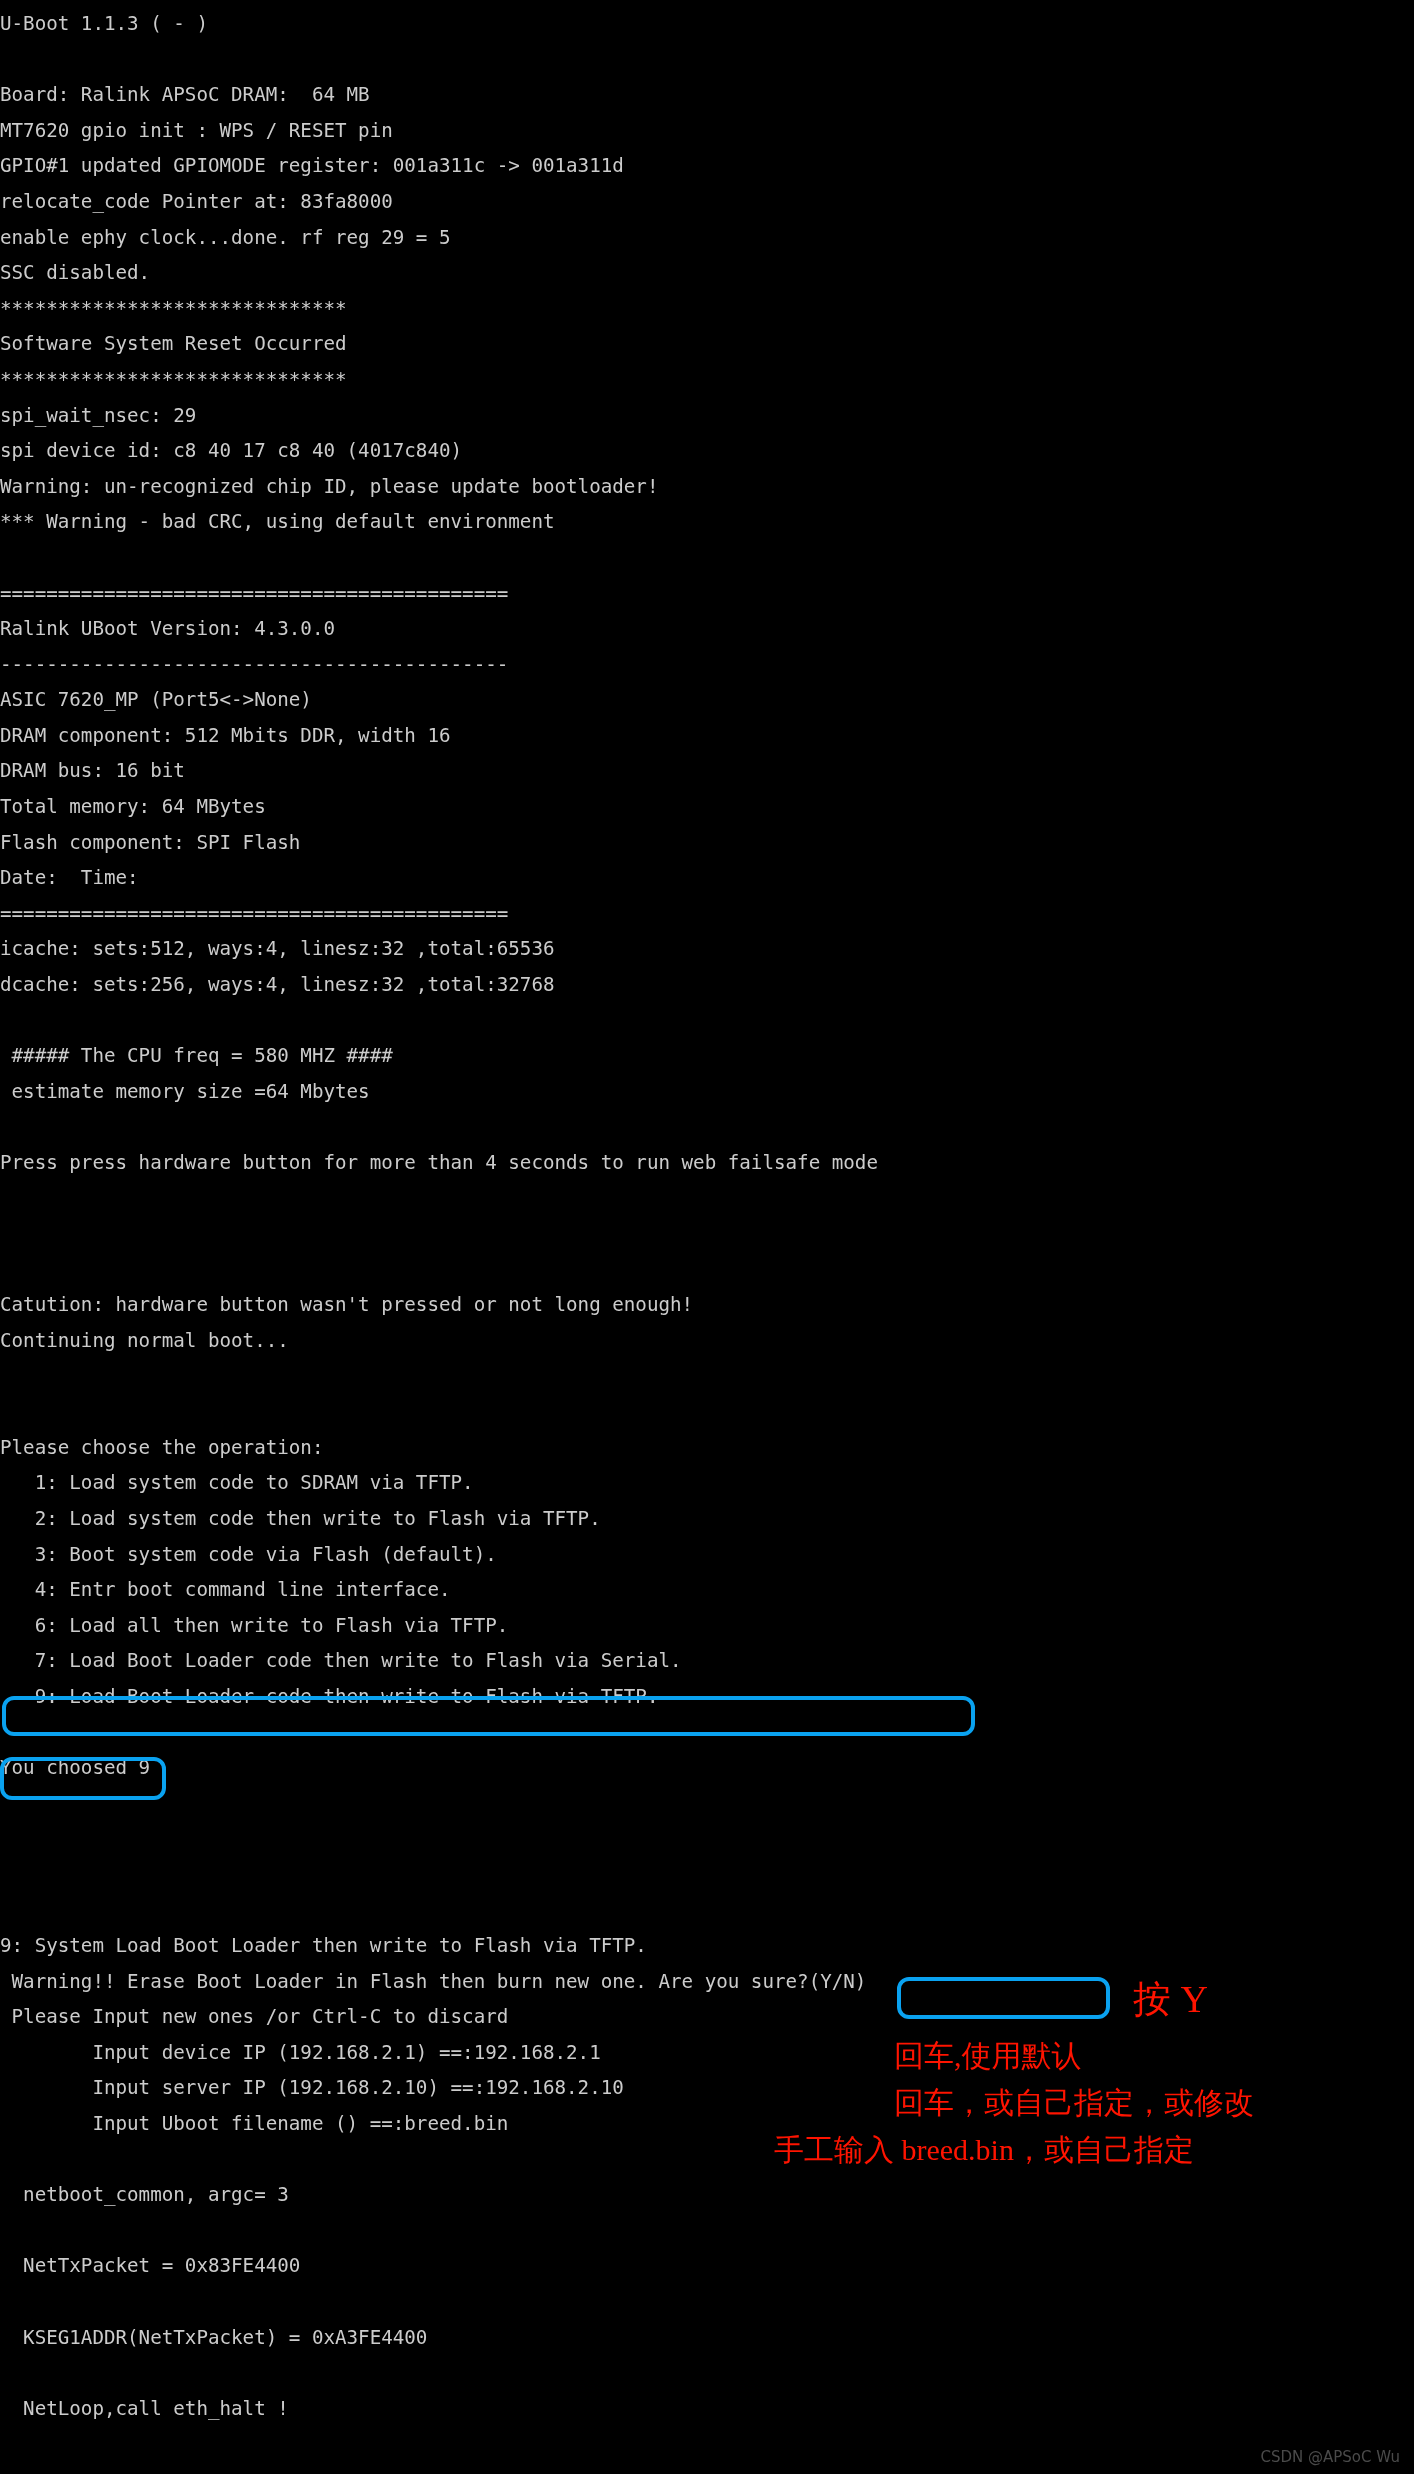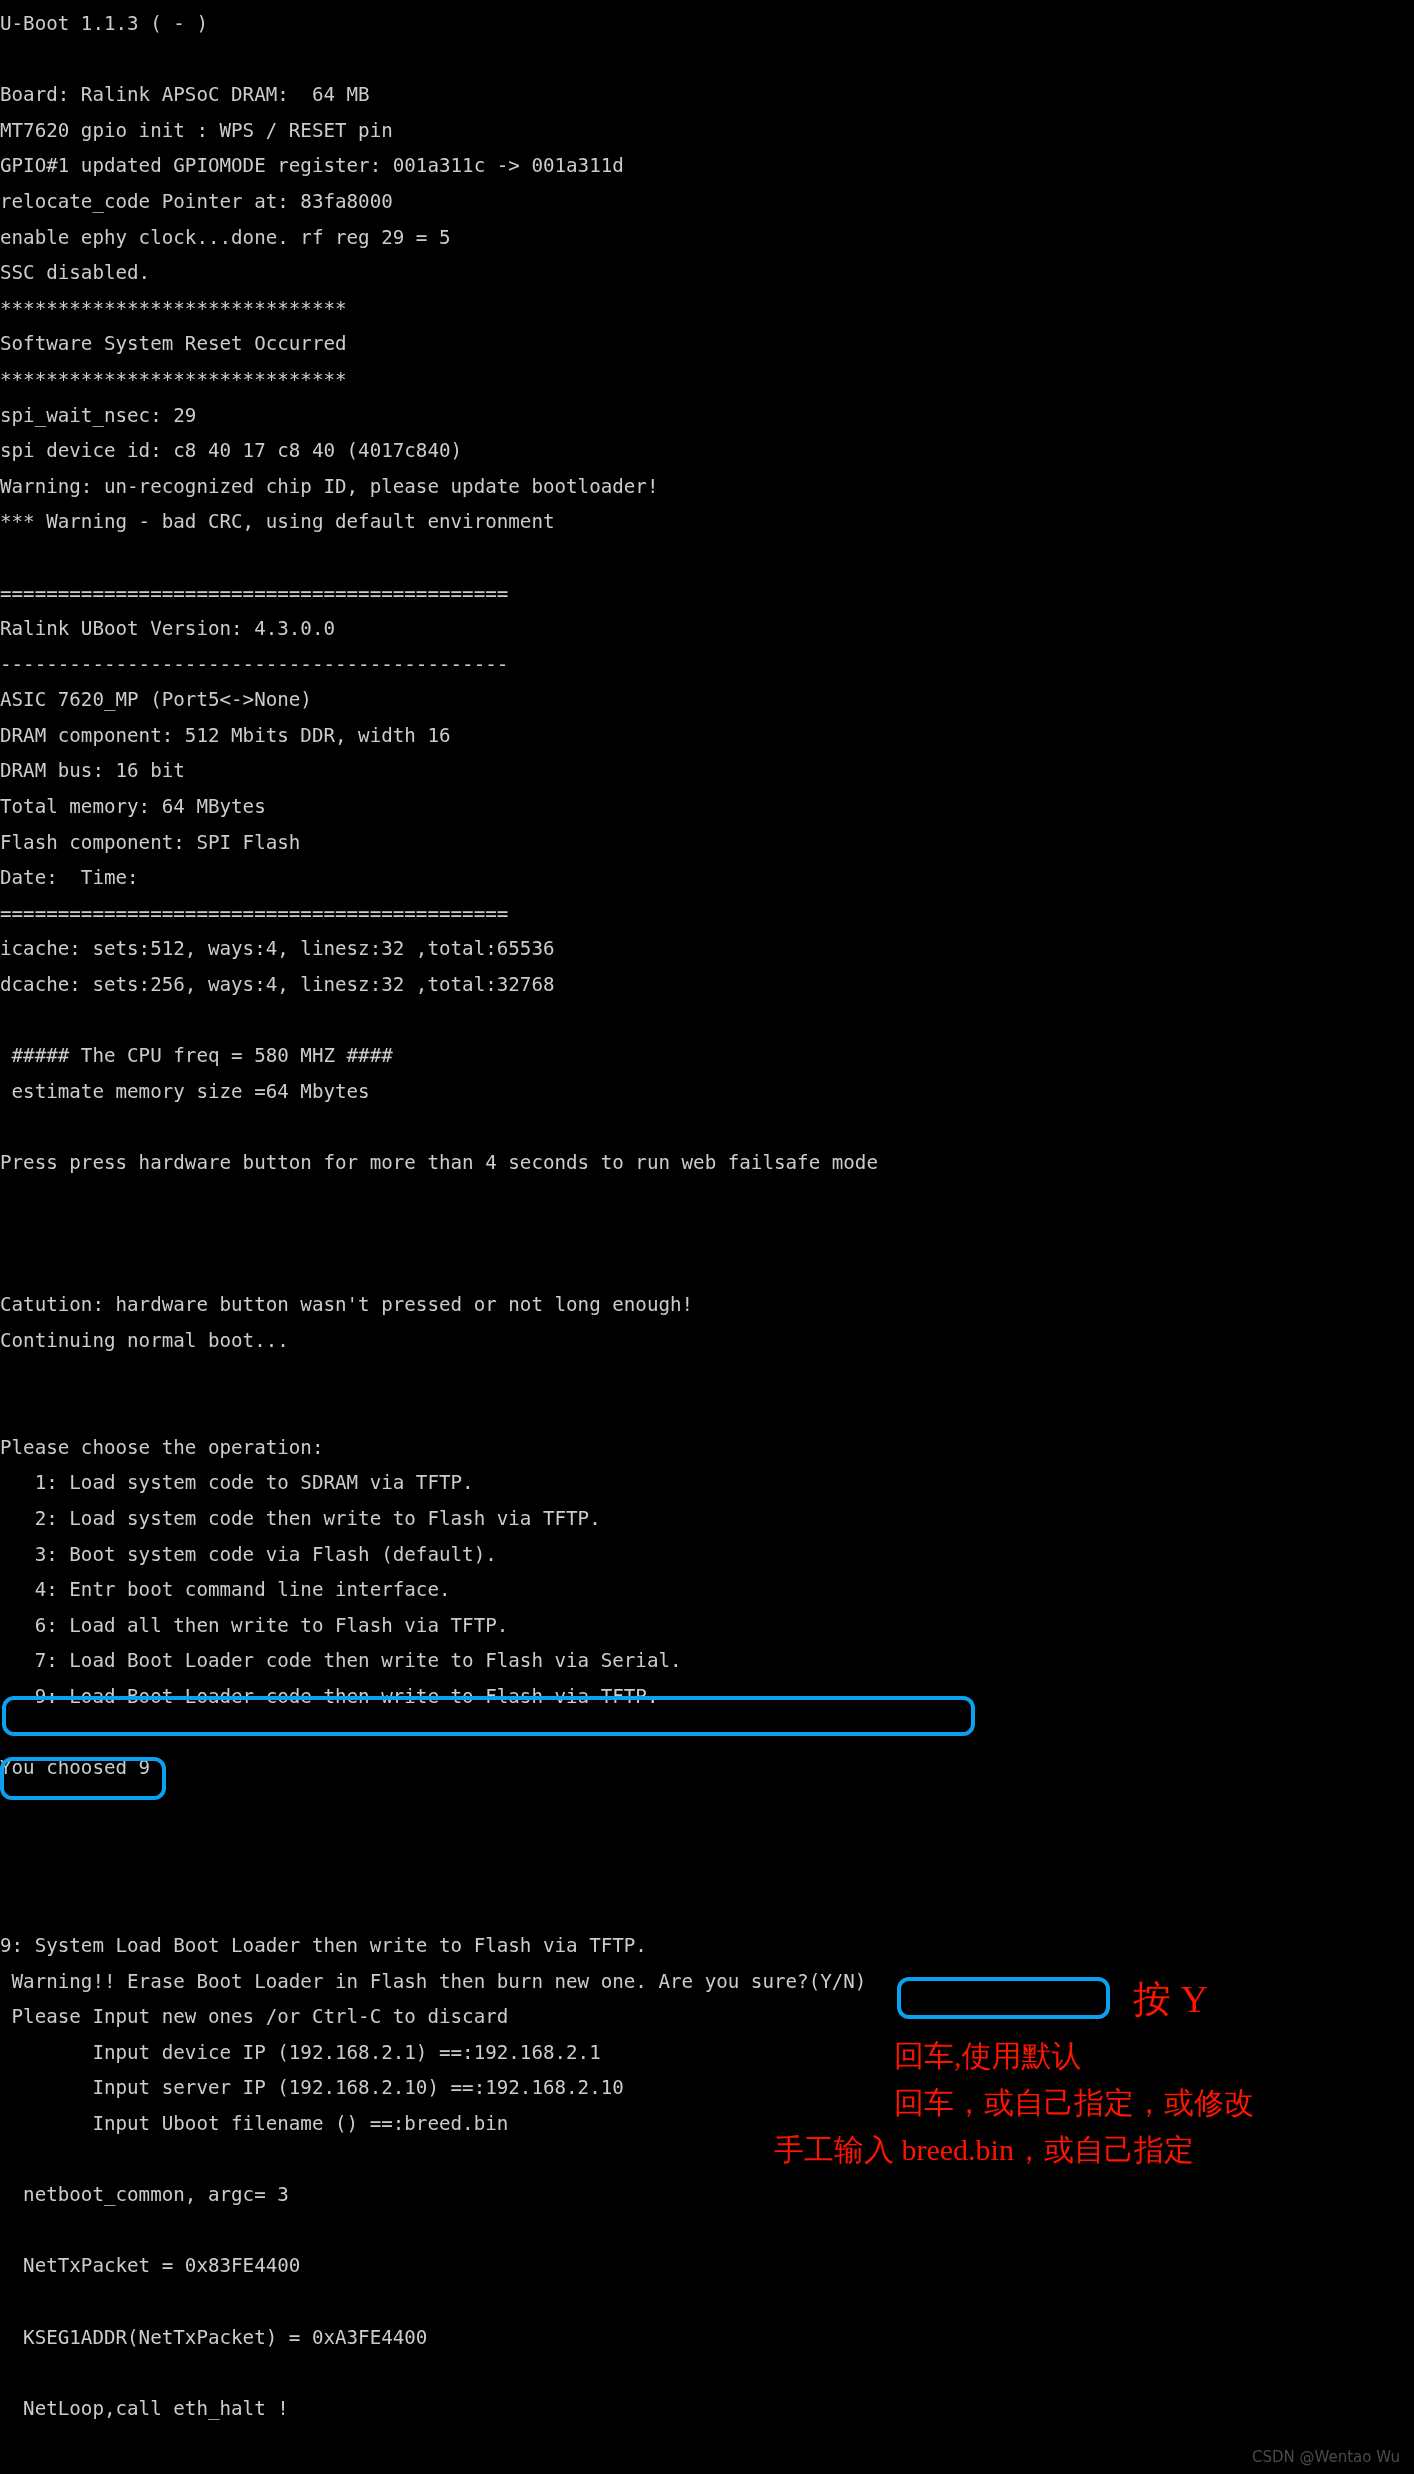--- a/index.html
+++ b/index.html
@@ -77,13 +77,13 @@
 <div class="anno-box" style="left:897px; top:1977px; width:213px; height:42px;"></div>
 
 <div class="red-note" style="left:1133px; top:1974px; font-size:38px;">按 Y</div>
 
 <div class="red-note" style="left:894px; top:2036px; font-size:30px;">回车,使用默认</div>
 
 <div class="red-note" style="left:894px; top:2083px; font-size:30px;">回车，或自己指定，或修改</div>
 
 <div class="red-note" style="left:766px; top:2130px; font-size:30px;margin-left:8px;">手工输入 breed.bin，或自己指定</div>
 
-<div id="watermark">CSDN @Wentao Wu</div>
+<div id="watermark">CSDN @APSoC Wu</div>
 
 </body></html>

